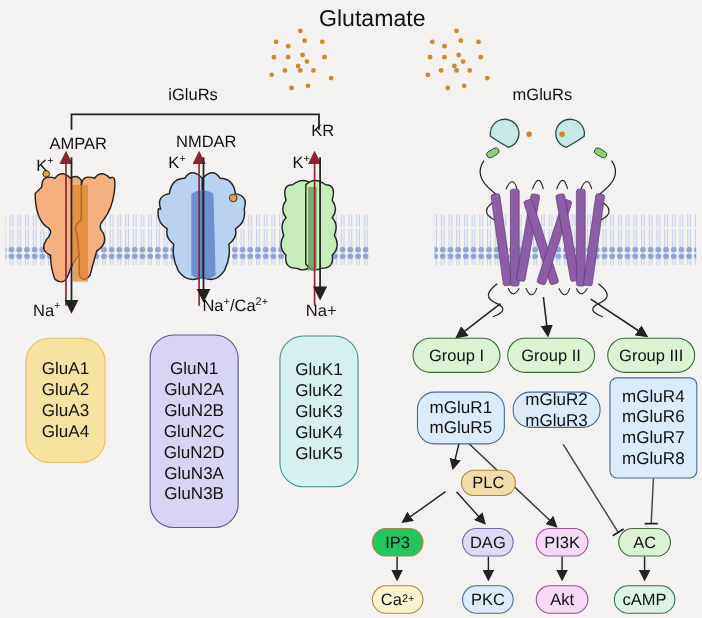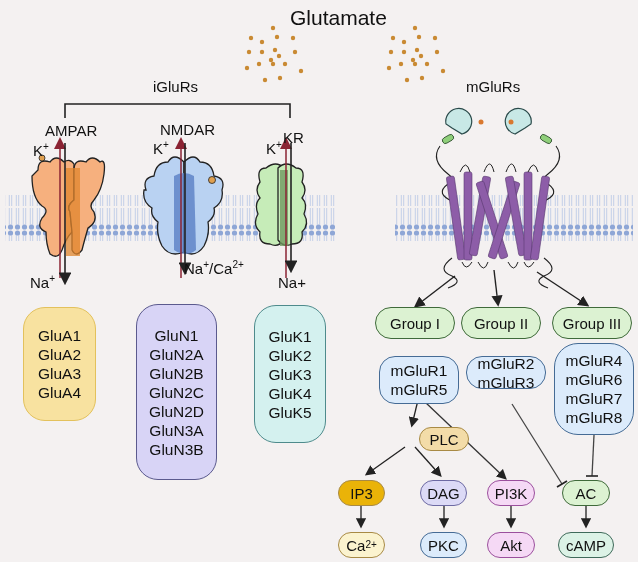--- a/index.html
+++ b/index.html
@@ -147,28 +147,28 @@
     <line x1="586" y1="476" x2="598" y2="476" stroke="#222" stroke-width="1.6"></line>
   </g>
 </svg>
 
 <div class="lbl" style="left:290px;top:6px;font-size:21px;">Glutamate</div>
 <div class="lbl" style="left:153px;top:78px;">iGluRs</div>
 <div class="lbl" style="left:466px;top:78px;">mGluRs</div>
 
 <div class="lbl" style="left:45px;top:122px;">AMPAR</div>
 <div class="lbl" style="left:160px;top:121px;">NMDAR</div>
-<div class="lbl" style="left:283px;top:129px;">KR</div>
+<div class="lbl" style="left:283px;top:111px;">KR</div>
 
 <div class="lbl" style="left:33px;top:142px;"><span>K</span><sup>+</sup></div>
 <div class="lbl" style="left:153px;top:140px;"><span>K</span><sup>+</sup></div>
 <div class="lbl" style="left:266px;top:140px;"><span>K</span><sup>+</sup></div>
 
 <div class="lbl" style="left:30px;top:274px;"><span>Na</span><sup>+</sup></div>
-<div class="lbl" style="left:184px;top:260px;"><span>Na</span><sup>+</sup><span>/Ca</span><sup>2+</sup></div>
+<div class="lbl" style="left:184px;top:270px;"><span>Na</span><sup>+</sup><span>/Ca</span><sup>2+</sup></div>
 <div class="lbl" style="left:278px;top:274px;"><span>Na+</span></div>
 
 <div class="box" style="left:23px;top:307px;width:73px;height:114px;background:#f8e2a0;border-color:#e3c15c;">
   <div>GluA1</div>
   <div>GluA2</div>
   <div>GluA3</div>
   <div>GluA4</div>
 </div>
 <div class="box" style="left:136px;top:304px;width:81px;height:176px;background:#d8d4f6;border-color:#5b5a8e;">
   <div>GluN1</div>
@@ -192,29 +192,29 @@
 <div class="pill" style="left:552px;top:307px;width:80px;height:32px;background:#dcf2d2;border-color:#3f6a3a;border-radius:16px;">Group III</div>
 
 <div class="box" style="left:379px;top:356px;width:80px;height:48px;background:#dcebfb;border-color:#456b95;border-radius:16px;">
   <div>mGluR1</div>
   <div>mGluR5</div>
 </div>
 <div class="box" style="left:466px;top:356px;width:80px;height:33px;background:#dcebfb;border-color:#456b95;border-radius:16px;">
   <div>mGluR2</div>
   <div>mGluR3</div>
 </div>
-<div class="box" style="left:554px;top:343px;width:80px;height:92px;background:#dcebfb;border-color:#456b95;border-radius:24px;">
+<div class="box" style="left:554px;top:343px;width:80px;height:92px;background:#dcebfb;border-color:#456b95;border-radius:7px;">
   <div>mGluR4</div>
   <div>mGluR6</div>
   <div>mGluR7</div>
   <div>mGluR8</div>
 </div>
 
 <div class="pill" style="left:386px;top:427px;width:50px;height:24px;background:#f3dca8;border-color:#a88a45;margin-left:33px;">PLC</div>
-<div class="pill" style="left:338px;top:480px;width:47px;height:26px;background:#eab308;border-color:#a88a45;">IP3</div>
+<div class="pill" style="left:338px;top:480px;width:47px;height:26px;background:#22c55e;border-color:#a88a45;">IP3</div>
 <div class="pill" style="left:420px;top:480px;width:47px;height:26px;background:#dcdaf6;border-color:#6d6aa3;">DAG</div>
 <div class="pill" style="left:487px;top:480px;width:48px;height:26px;background:#f5d9f5;border-color:#9b4f9d;text-align:center;">PI3K</div>
 <div class="pill" style="left:562px;top:480px;width:48px;height:26px;background:#dcf2d2;border-color:#3f6a3a;">AC</div>
 <div class="pill" style="left:338px;top:532px;width:47px;height:26px;background:#fbf3cf;border-color:#a88a45;">
     <span>Ca</span>
     <sup>2+</sup>
   </div>
 <div class="pill" style="left:420px;top:532px;width:47px;height:26px;background:#dcebfb;border-color:#456b95;">PKC</div>
 <div class="pill" style="left:487px;top:532px;width:48px;height:26px;background:#f5d9f5;border-color:#9b4f9d;">Akt</div>
 <div class="pill" style="left:558px;top:532px;width:56px;height:26px;background:#dcf2e6;border-color:#3f6a5a;">cAMP</div>

